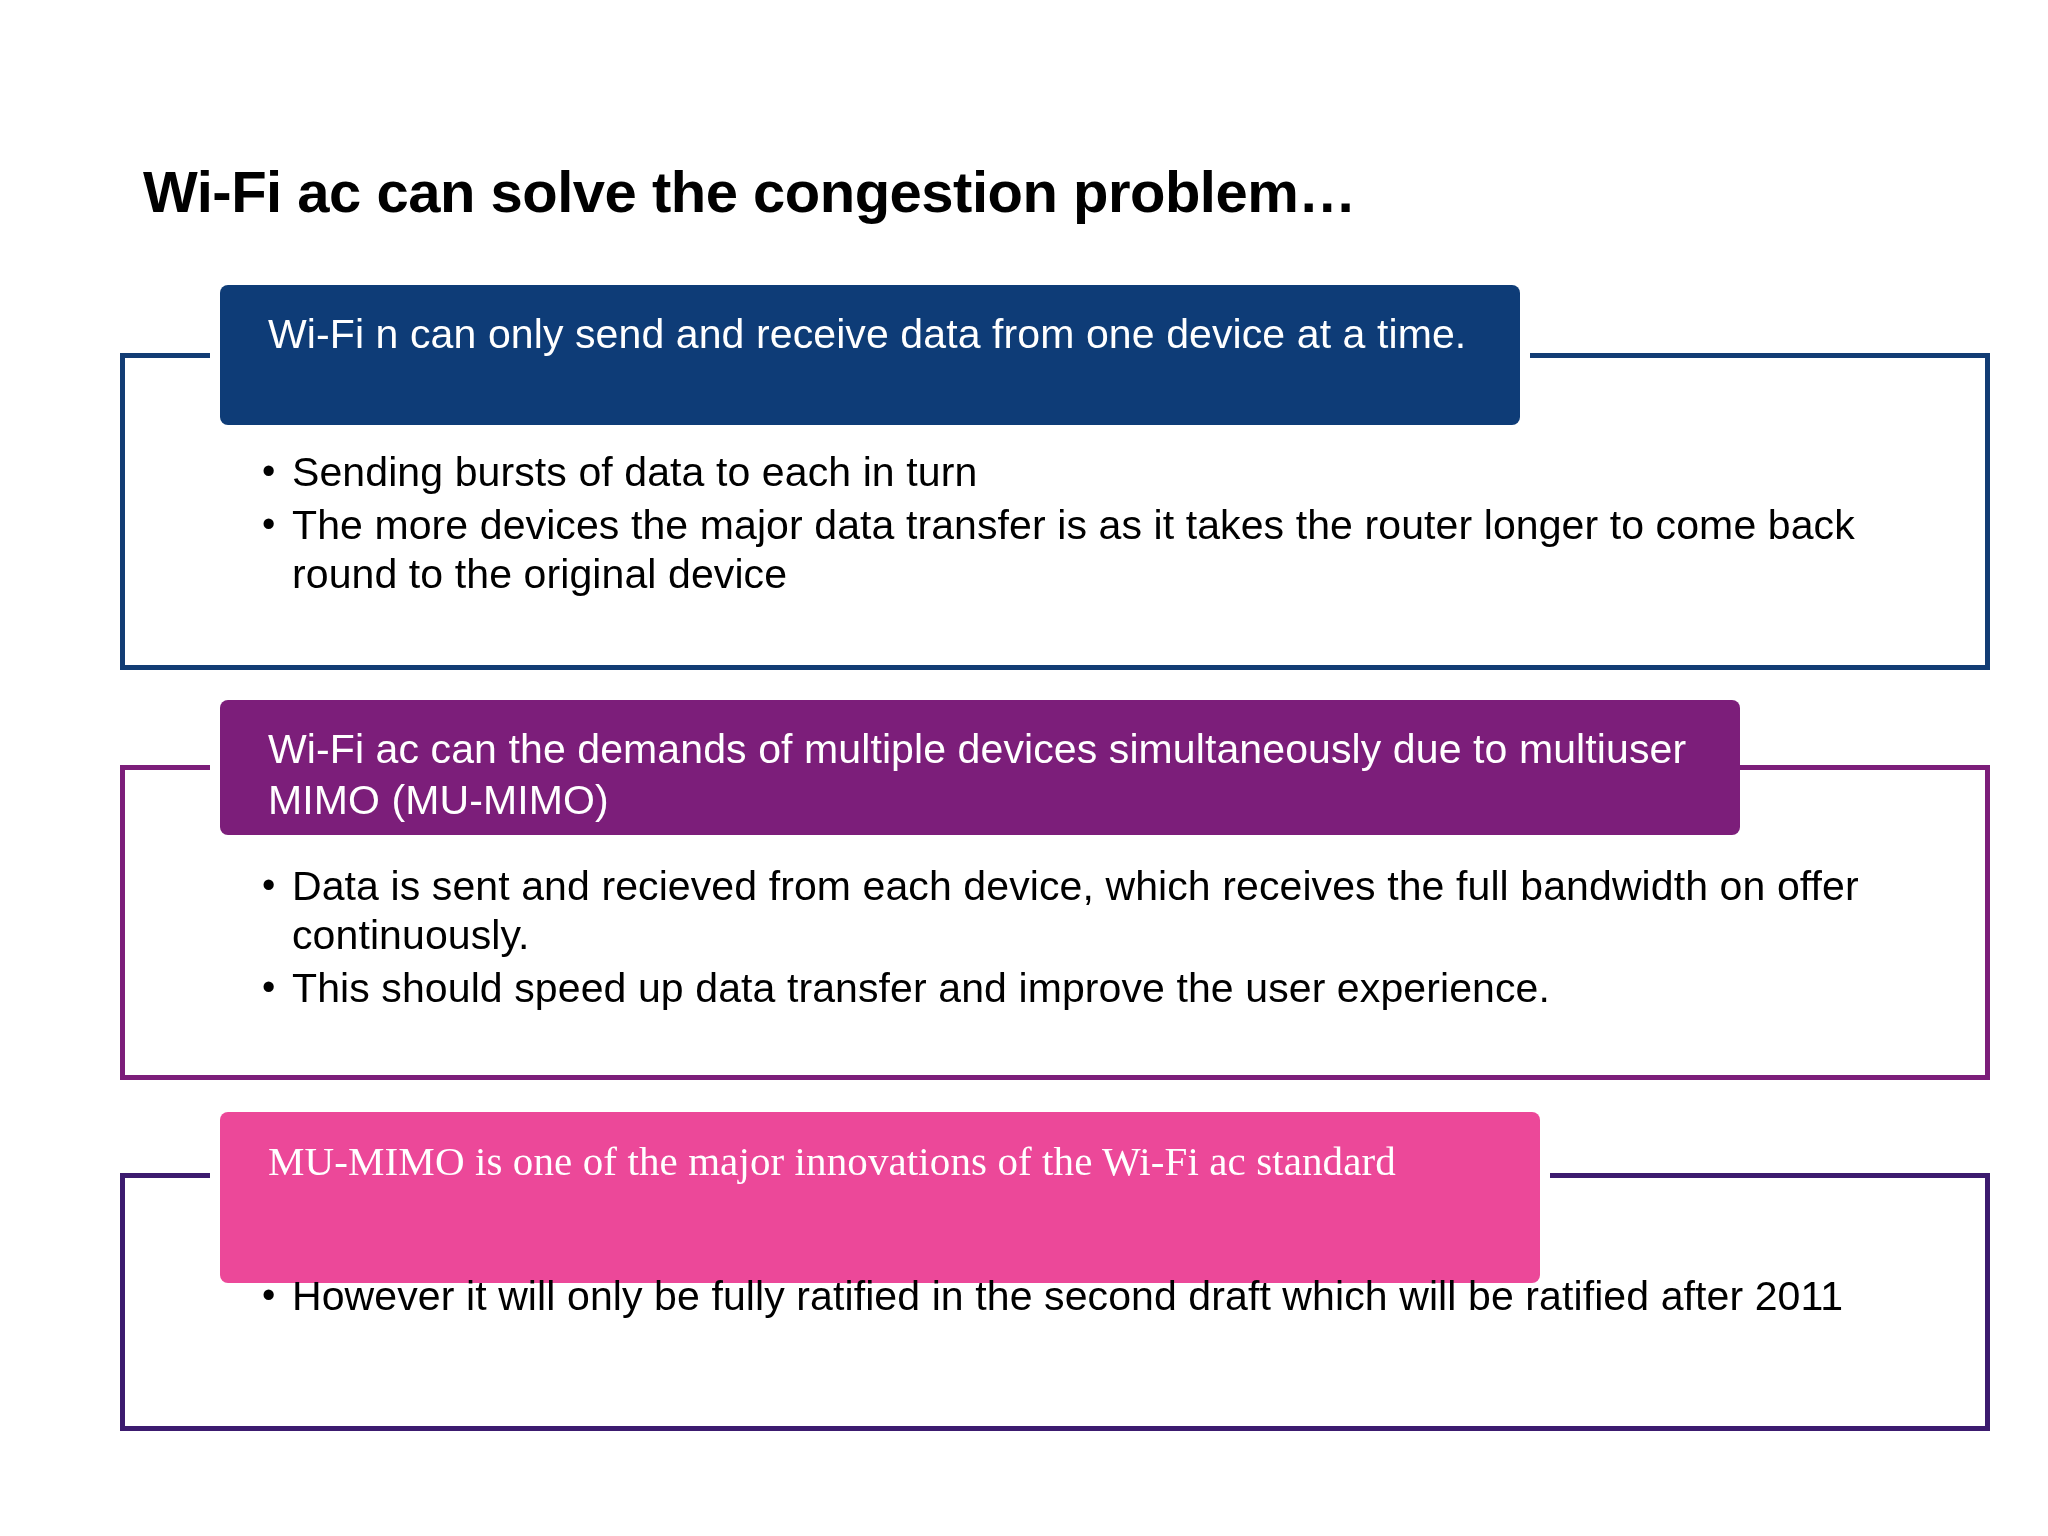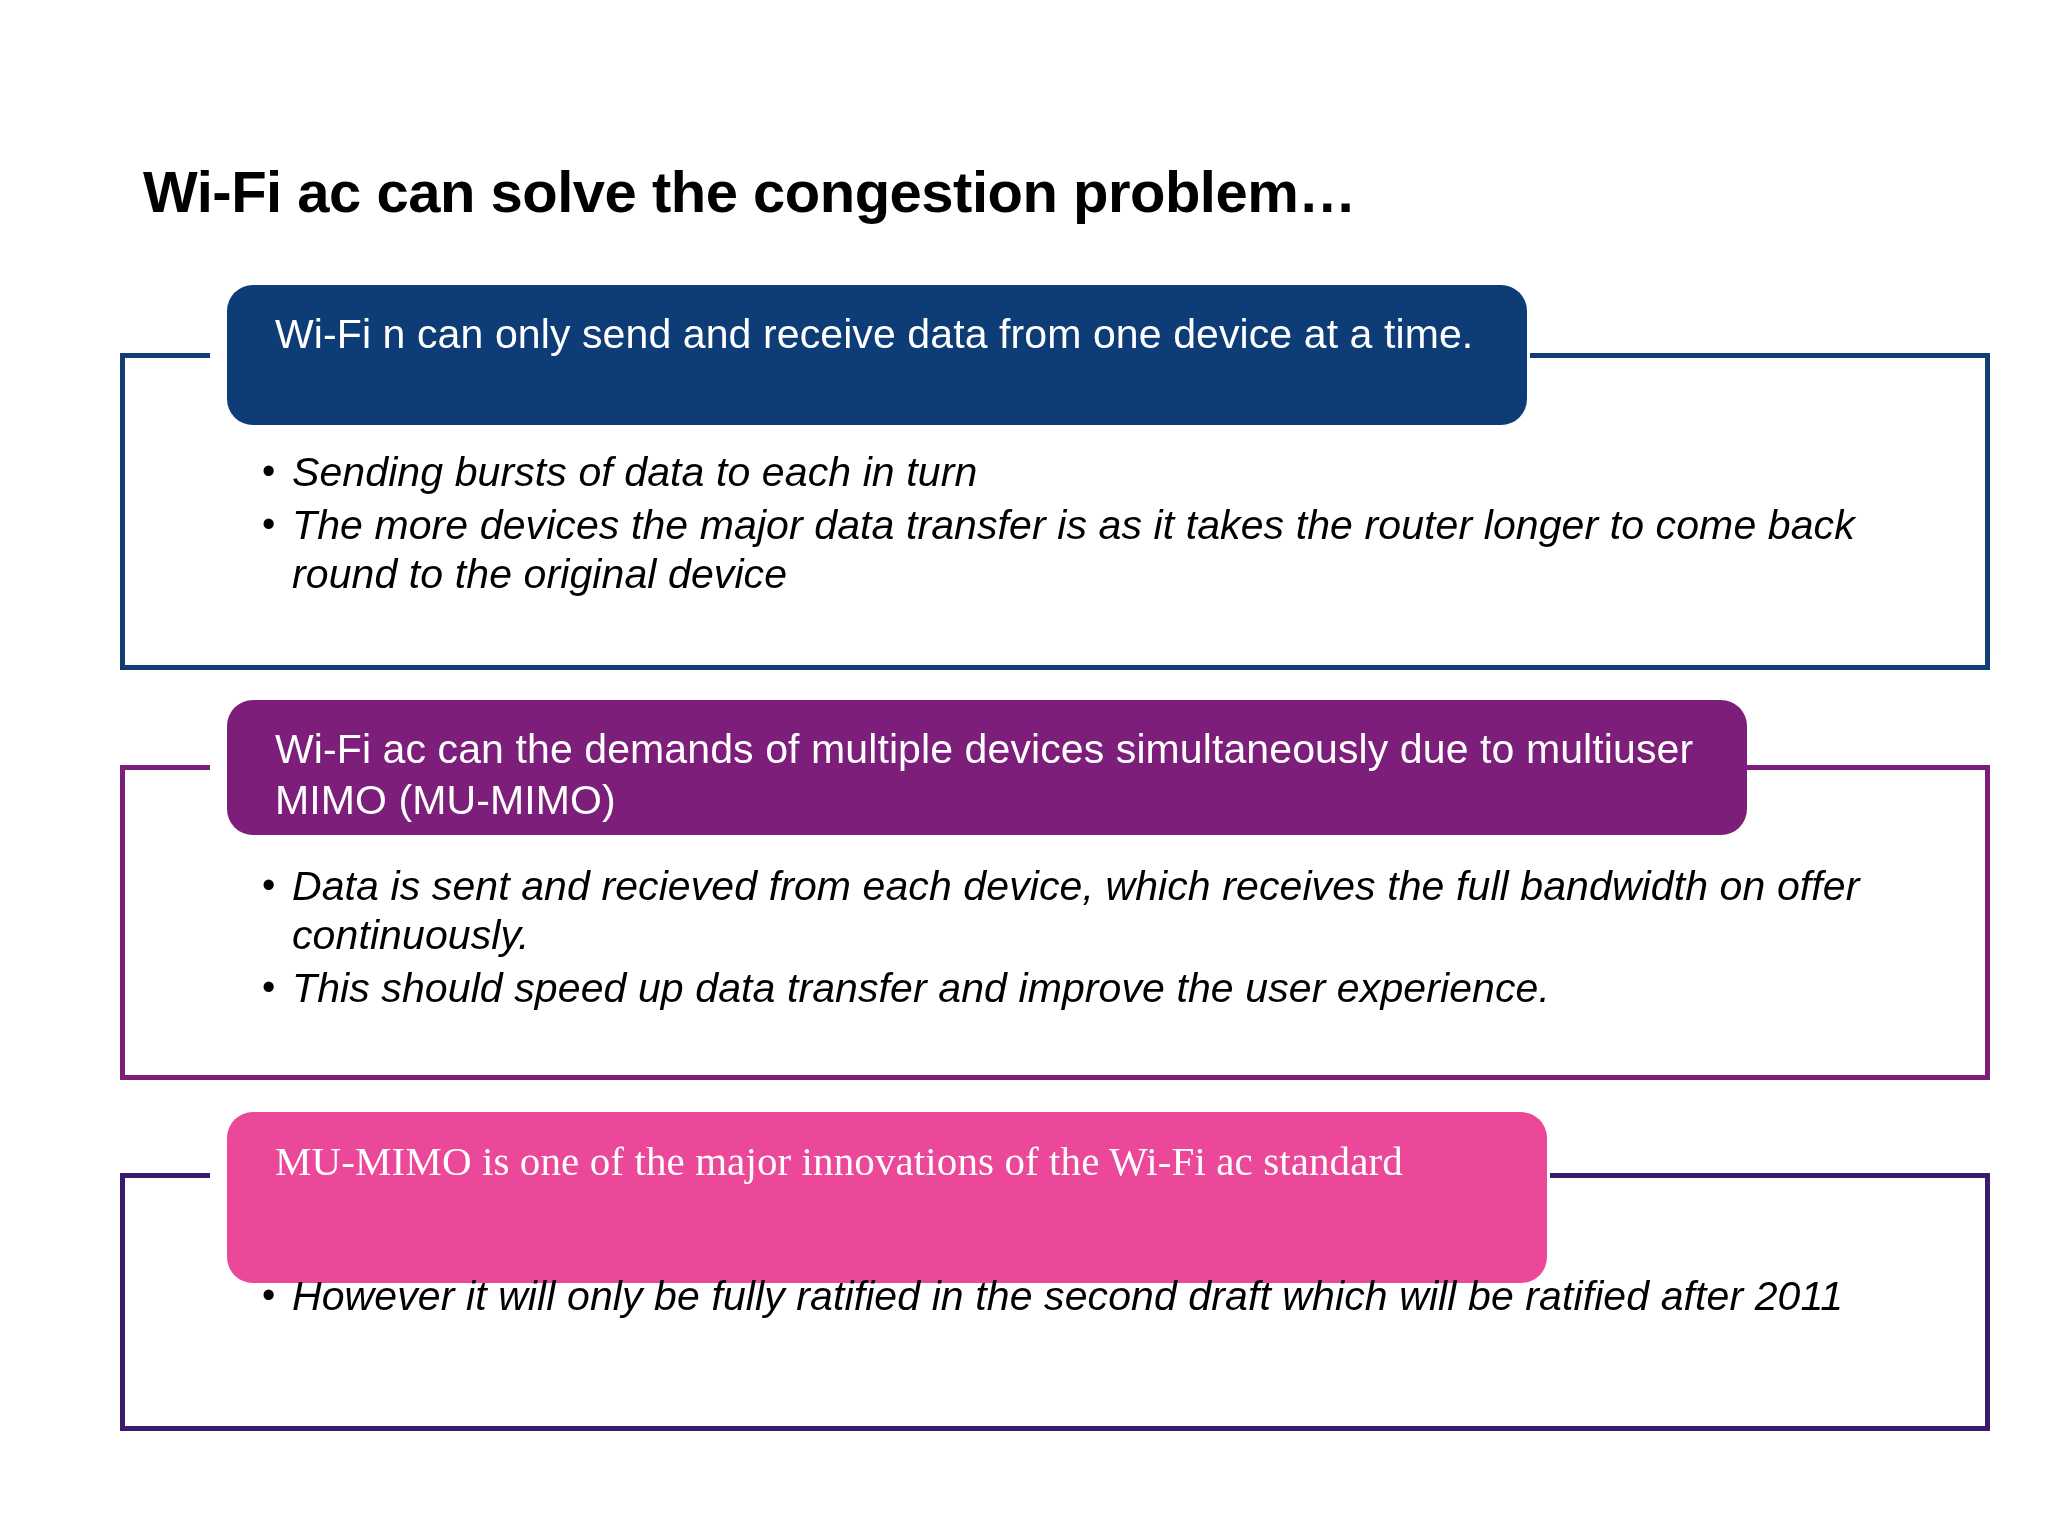--- a/index.html
+++ b/index.html
@@ -47,28 +47,27 @@
   
   .outline-notch {
     position: absolute;
     background: #ffffff;
   }
 
   
   .group-header {
     position: absolute;
     box-sizing: border-box;
-    border-radius: 26px;
+    border-radius: 8px;
     color: #ffffff;
     font-size: 41px;
     line-height: 1.24;
     padding: 24px 34px 28px 48px;
     font-weight: normal;
     letter-spacing: 0.1px;
-    margin-left: 7px;
   }
 
   
   .group-body {
     position: absolute;
     color: #000000;
     font-size: 41px;
     line-height: 1.20;
     letter-spacing: 0.1px;
   }
@@ -79,21 +78,20 @@
   }
   .bullet-dot {
     flex: 0 0 auto;
     width: 30px;
     text-align: left;
     font-size: 38px;
     line-height: 1.22;
   }
   .bullet-text {
     flex: 1 1 auto;
-    font-style: italic;
   }
 
   
   
   #group-1 .group-outline { left: 120px; top: 353px; width: 1870px; height: 317px; border-color: #123C74; }
   #group-1 .group-header  { left: 220px; top: 285px; width: 1300px; height: 140px; background: #0E3C77; }
   #group-1 .outline-notch { left: 210px;  top: 345px; width: 1320px; height: 22px; }
   #group-1 .group-body    { left: 262px; top: 448px; width: 1680px; }
 
   

